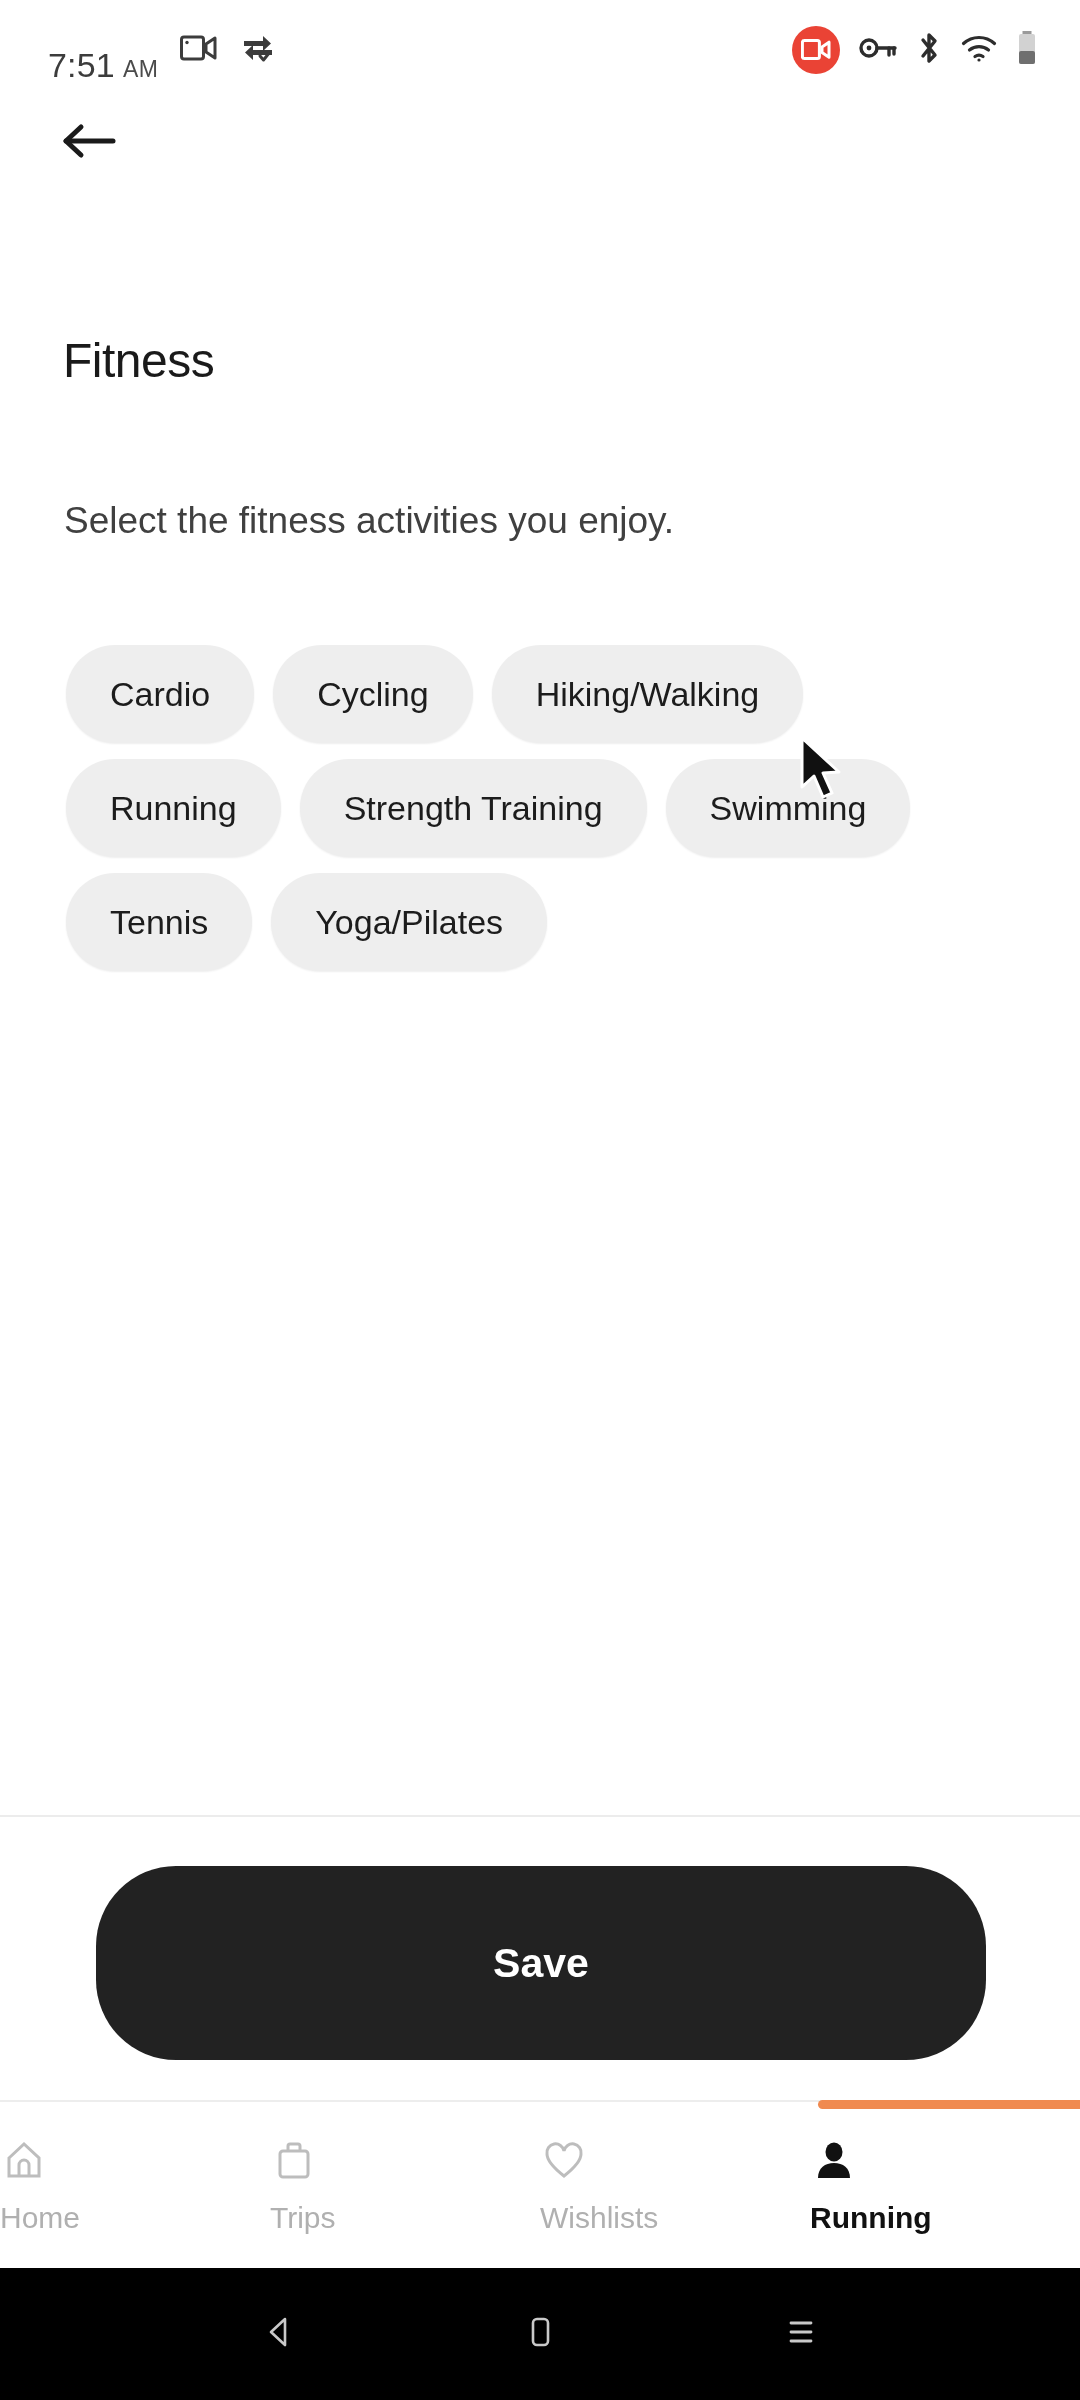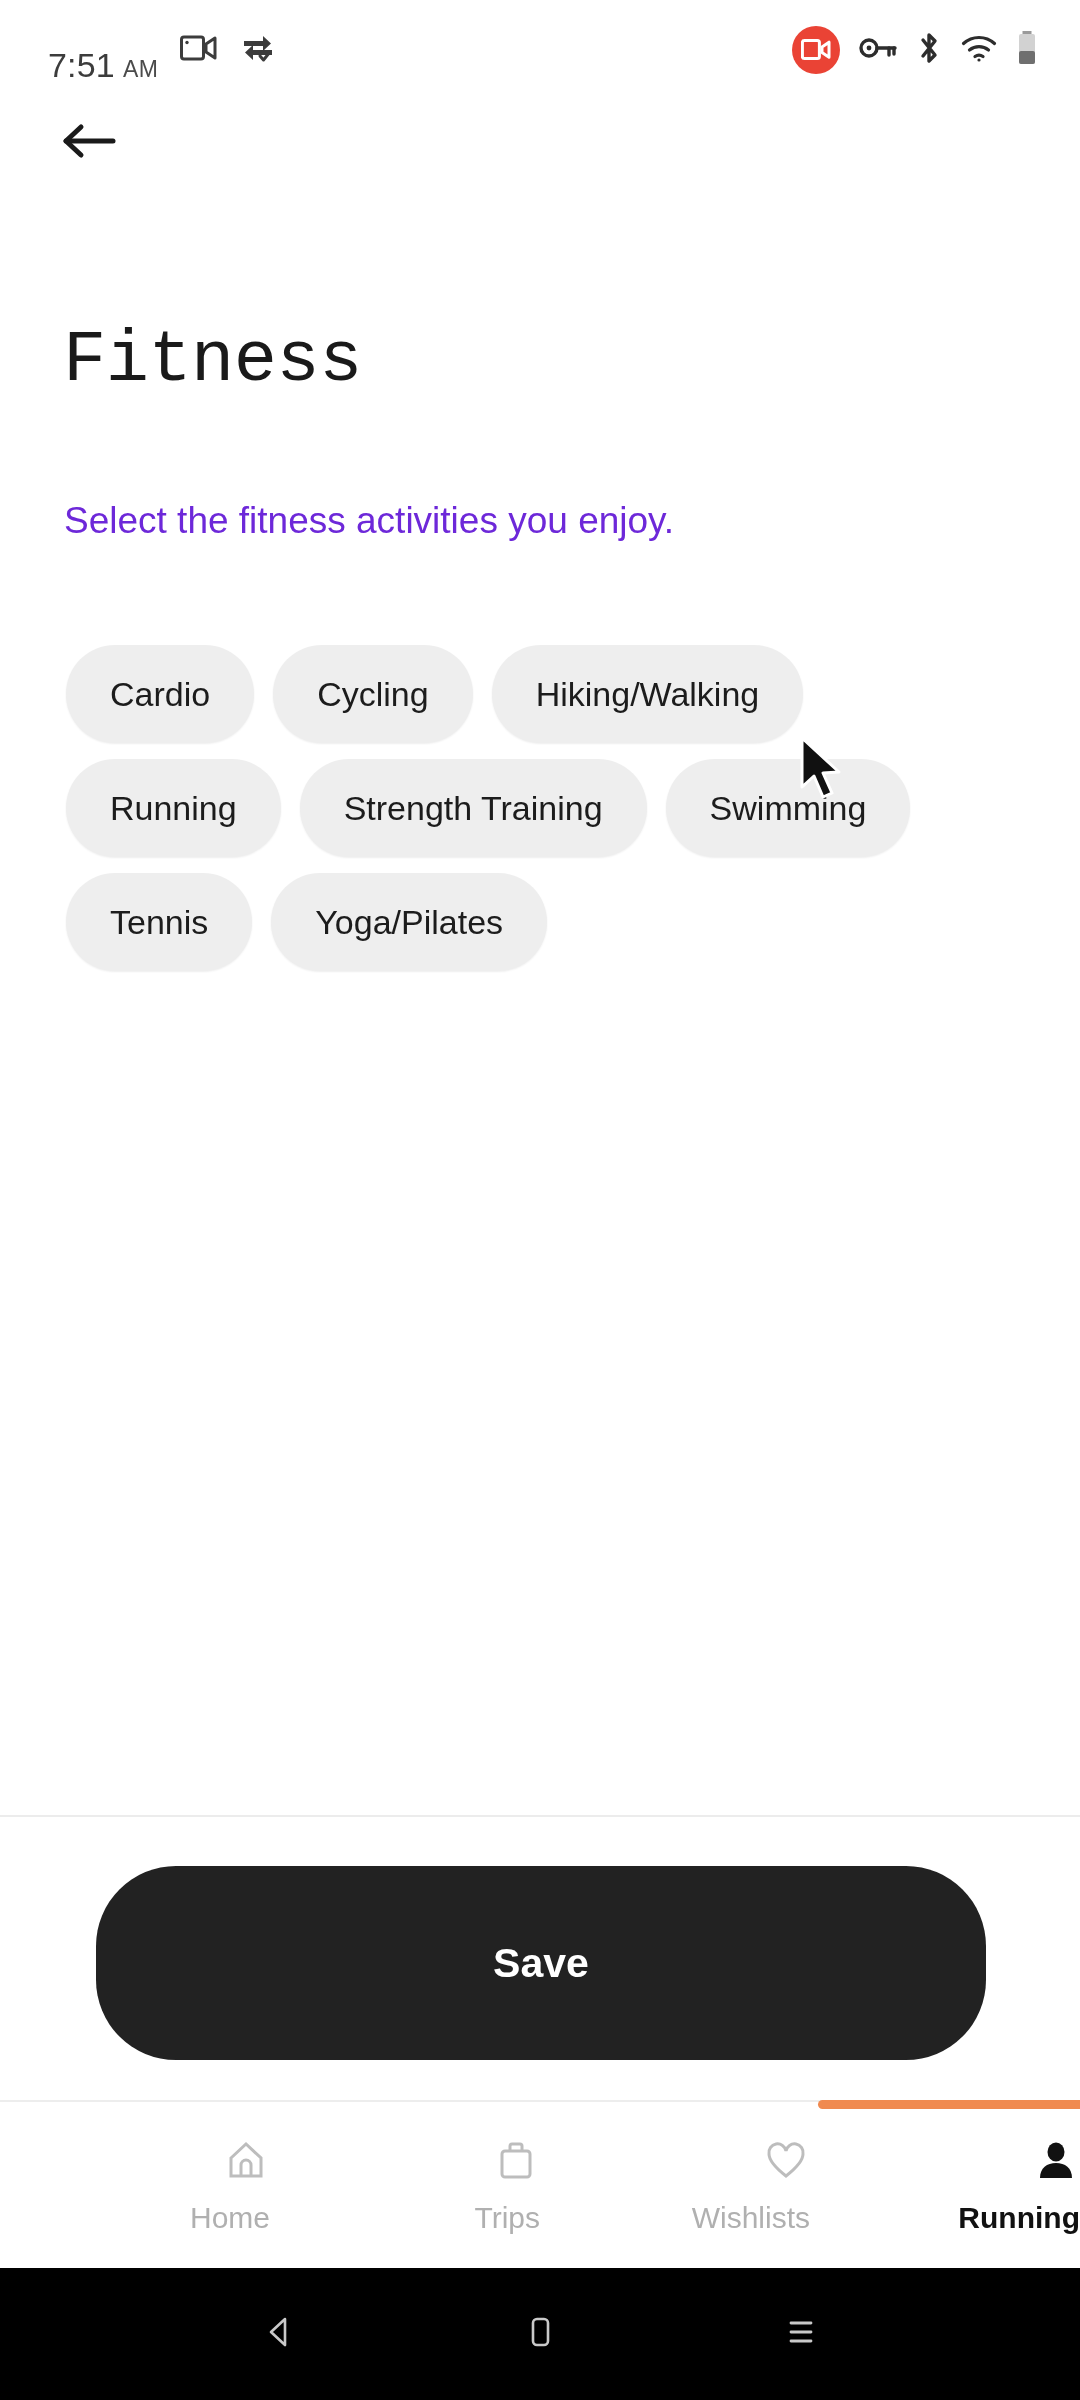--- a/index.html
+++ b/index.html
@@ -55,34 +55,33 @@
     position: absolute;
     left: 46px;
     top: 100px;
     width: 86px; height: 86px;
     display: flex; align-items: center; justify-content: center;
   }
   .page-title {
     position: absolute;
     left: 63px;
     top: 318px;
-    font-size: 72px;
+    font-size: 48px;
     line-height: 86px;
     font-weight: 400;
     color: #1a1a1a;
     letter-spacing: -0.5px;
-    font-family: Liberation Mono, monospace;
   }
   .page-subtitle {
     position: absolute;
     left: 64px;
     top: 497px;
     font-size: 37px;
     line-height: 48px;
-    color: #6d28d9;
+    color: #404040;
   }
 
   
   .chip-area {
     position: absolute;
     left: 66px;
     top: 645px;
     width: 950px;
     display: flex;
     flex-wrap: wrap;
@@ -133,21 +132,21 @@
     width: 1080px;
     height: 168px;
     background: #ffffff;
     border-top: 2px solid #ededed;
     display: flex;
   }
   .tab {
     flex: 1;
     display: flex;
     flex-direction: column;
-    align-items: flex-end;
+    align-items: flex-start;
     justify-content: center;
     gap: 13px;
     position: relative;
   }
   .tab .tab-label {
     font-size: 30px;
     color: #b0b0b0;
     line-height: 34px;
   }
   .tab.active .tab-label {

